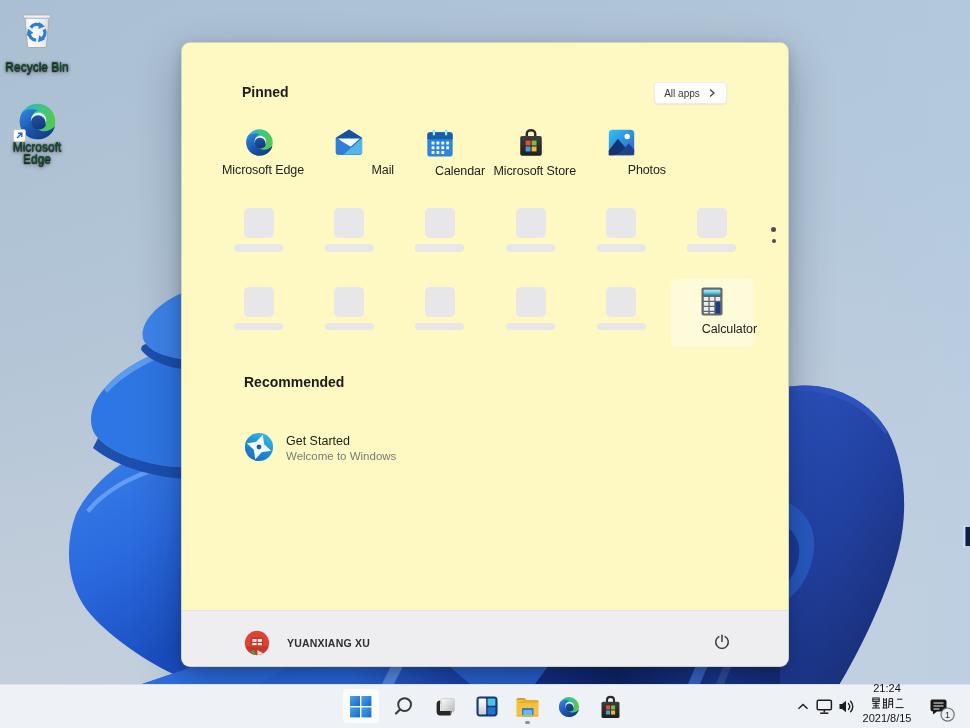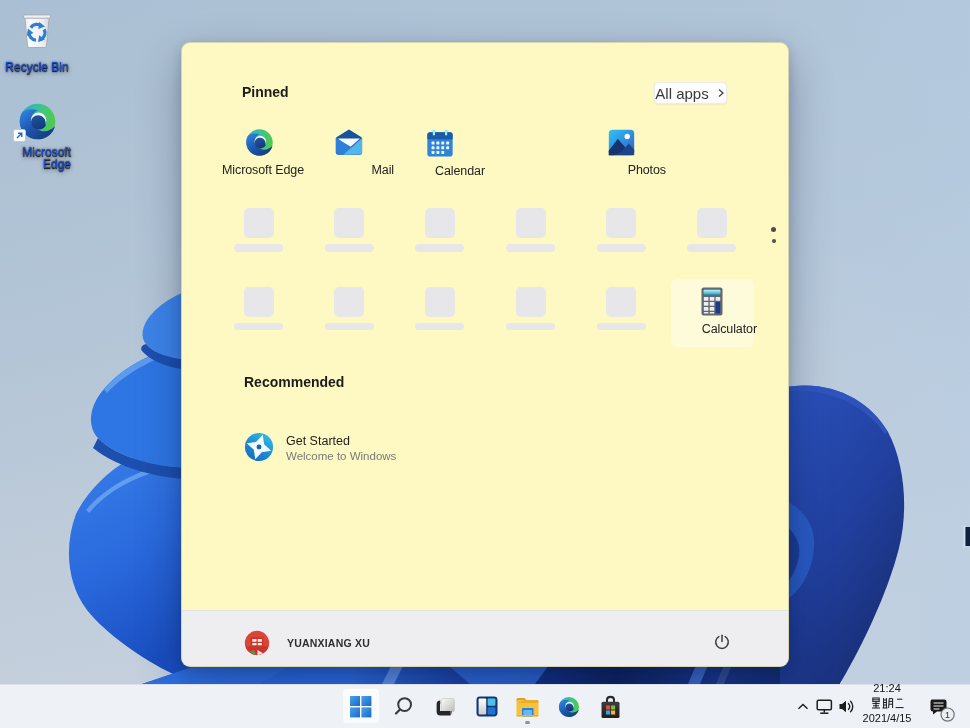--- a/index.html
+++ b/index.html
@@ -1,27 +1,27 @@
 <!DOCTYPE html>
 <html><head>
 <meta charset="utf-8">
 <style>
   * { margin:0; padding:0; box-sizing:border-box; }
   html,body { width:970px; height:728px; overflow:hidden; }
   body { font-family:"Liberation Sans", sans-serif; position:relative; background:#b0c2d5; }
   #wall { position:absolute; left:0; top:0; z-index:0; }
-  .dicon { position:absolute; z-index:1; text-align:center; color:#1d4ed8; font-size:12px;
+  .dicon { position:absolute; z-index:1; text-align:center; color:#14532d; font-size:12px;
            text-shadow:0 1px 1px rgba(0,0,0,.9), 0 0 2px rgba(0,0,0,.75), 0 2px 4px rgba(0,0,0,.55); }
   
   #menu { position:absolute; left:181px; top:42px; width:608px; height:625px; z-index:5;
           background:#fef9c3; border:1px solid rgba(120,120,130,.28); border-radius:9px;
           box-shadow:0 18px 45px rgba(5,15,45,.30), 0 4px 12px rgba(5,15,45,.16); overflow:hidden; }
   .h1 { position:absolute; font-size:14px; font-weight:bold; color:#1b1b1b; }
   #allapps { position:absolute; left:472px; top:39px; width:73px; height:22px; background:#fdfdfd;
-             border:1px solid #ececec; border-radius:4px; font-size:15px; color:#3a3a3a;
+             border:1px solid #ececec; border-radius:4px; font-size:10px; color:#3a3a3a;
              display:flex; align-items:center; justify-content:center; gap:7px;
              box-shadow:0 1px 2px rgba(0,0,0,.06); }
   .tile { position:absolute; width:90px; text-align:right; }
   .tile .lab { margin-top:6px; font-size:12.5px; color:#232323; letter-spacing:-.1px; }
   .ph { position:absolute; background:#e7e6e8; border-radius:5px; }
   .pill { position:absolute; background:#e7e6e8; border-radius:4px; }
   #userbar { position:absolute; left:0; top:567px; width:606px; height:56px; background:#eeeef0;
              border-top:1px solid #e3e3e5;padding-left:24px; }
   
   #taskbar { position:absolute; left:0; top:684px; width:970px; height:46px; background:#eef1f6;
@@ -161,21 +161,21 @@
   <div style="margin-top:12px;">Recycle Bin</div>
 </div>
 <div class="dicon" style="left:3px; top:102px; width:68px;">
   <svg width="39" height="39" viewBox="0 0 32 32" style="display:block; margin:0 auto;">
     <use href="#edgeicon"></use>
   </svg>
   <svg width="13" height="13" viewBox="0 0 13 13" style="position:absolute; left:10px; top:27px;">
     <rect x=".5" y=".5" width="12" height="12" rx="2" fill="#fff" stroke="#c8c8c8" stroke-width="1"></rect>
     <path d="M4,9 L8.5,4.5 M5,4.2 L8.8,4.2 L8.8,8" stroke="#2766c8" stroke-width="1.4" fill="none"></path>
   </svg>
-  <div style="margin-top:5px; line-height:12.4px;text-align:right;">Microsoft<br>Edge</div>
+  <div style="line-height:12.4px;">Microsoft<br>Edge</div>
 </div>
 <div id="menu">
   <div class="h1" style="left:60px; top:41px;">Pinned</div>
   <div id="allapps">All apps <svg width="10" height="10" viewBox="0 0 10 10">
         <path d="M3,1.5 L7,5 L3,8.5" stroke="#454545" stroke-width="1.3" fill="none"></path>
       </svg></div>
 
   <div class="tile" style="left:32px; top:85px;">
     <svg width="29" height="29" viewBox="0 0 32 32" style="display:block;margin:0 auto;">
         <use href="#edgeicon"></use>
@@ -209,20 +209,26 @@
         <rect x="7" y="19.5" width="3.1" height="3.1" rx=".6"></rect>
           <rect x="12.2" y="19.5" width="3.1" height="3.1" rx=".6"></rect>
           <rect x="17.4" y="19.5" width="3.1" height="3.1" rx=".6"></rect>
           <rect x="22.6" y="19.5" width="3.1" height="3.1" rx=".6"></rect>
         <rect x="7" y="24.5" width="3.1" height="3.1" rx=".6"></rect>
           <rect x="12.2" y="24.5" width="3.1" height="3.1" rx=".6"></rect>
           <rect x="17.4" y="24.5" width="3.1" height="3.1" rx=".6"></rect>
       </g>
     </svg>
     <div class="lab">Calendar</div>
+  </div>
+  <div class="tile" style="left:304px; top:85px;">
+    <svg width="30" height="30" viewBox="0 0 32 32" style="display:block;margin:0 auto;">
+        <use href="#storeicon"></use>
+      </svg>
+    <div class="lab">Microsoft Store</div>
   </div>
   <div class="tile" style="left:394px; top:85px;">
     <svg width="29" height="29" viewBox="0 0 32 32" style="display:block;margin:0 auto;">
       <defs>
           <linearGradient id="ph_g" x1="0" y1="0" x2=".9" y2="1">
         <stop offset="0" stop-color="#31c3f2"></stop>
             <stop offset=".55" stop-color="#2f8de0"></stop>
             <stop offset="1" stop-color="#3b5bc8"></stop>
       </linearGradient>
         </defs>
@@ -400,21 +406,21 @@
     <div>21:24</div>
     <div style="height:15px;"><svg width="33" height="12" viewBox="0 0 33 12" style="vertical-align:-2px;">
       <g stroke="#191919" stroke-width="1" fill="none">
         <rect x="1.8" y="1" width="6.4" height="3.6"></rect>
             <path d="M1.8,2.8 L8.2,2.8 M5,4.6 L5,11 M1.4,6.6 L8.6,6.6 M2,8.8 L8,8.8 M1,11 L9,11"></path>
         <path d="M12.6,1 L12.6,11 M15.4,1 L15.4,11 M12.6,3 L15.4,3 M12.6,5.5 L15.4,5.5 M12.6,8 L15.4,8 M11.5,11 L16.5,11"></path>
         <path d="M18.2,1.6 L21.6,1.6 M18.2,1.6 L17.6,11 M21.6,1.6 L21.6,11 M18,4.4 L21.6,4.4 M18,7.2 L21.6,7.2"></path>
         <path d="M26,2.2 L31.4,2.2 M24.6,10.6 L32.6,10.6"></path>
       </g>
     </svg></div>
-    <div>2021/4/15</div>
+    <div>2021/8/15</div>
   </div>
   <svg class="tbi" style="left:929px; top:13px;" width="28" height="26" viewBox="0 0 28 26">
     <path d="M3,1.5 L15.5,1.5 Q17.5,1.5 17.5,3.5 L17.5,11.5 Q17.5,13.5 15.5,13.5 L8,13.5 L4,16.5 L4,13.5 Q1.5,13.5 1.5,11.5 L1.5,3.5 Q1.5,1.5 3,1.5 Z" fill="#191919"></path>
     <path d="M4.5,5 L14.5,5 M4.5,8 L14.5,8 M4.5,11 L10.5,11" stroke="#f2f2f2" stroke-width="1.1"></path>
     <circle cx="18.6" cy="16.6" r="6.6" fill="#eceff2" stroke="#707478" stroke-width="1.2"></circle>
     <text x="18.6" y="19.8" font-size="9" text-anchor="middle" fill="#333" font-family="Liberation Sans">1</text>
   </svg>
 </div>
 
 </body></html>

